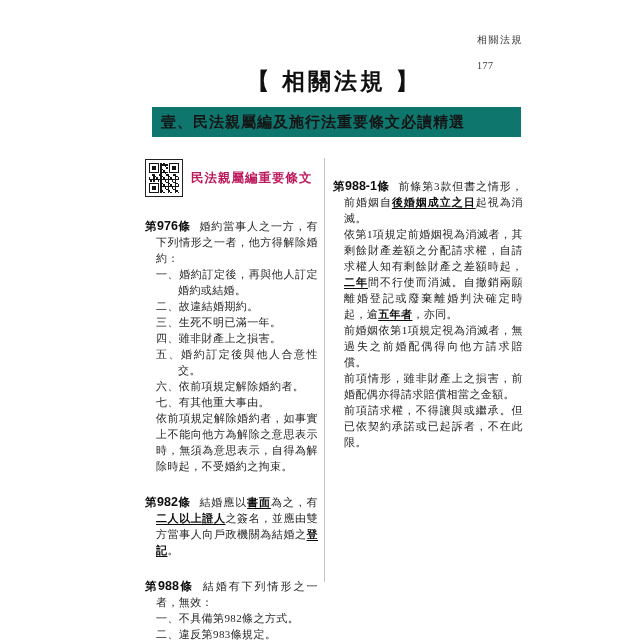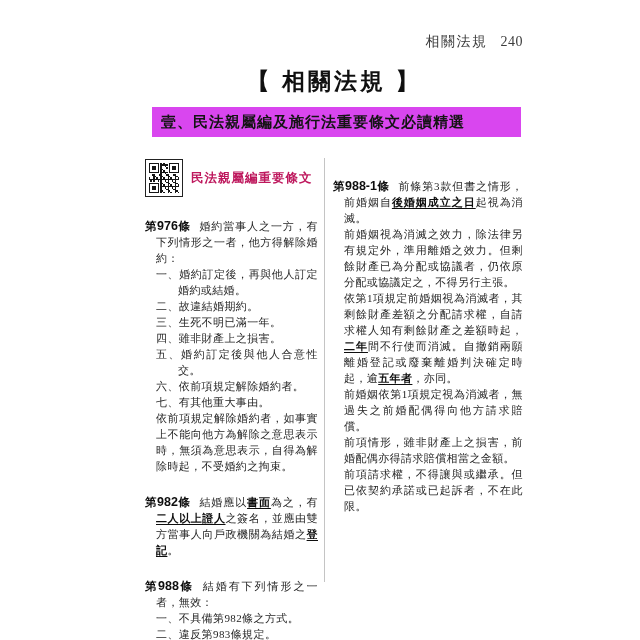--- a/index.html
+++ b/index.html
@@ -3,33 +3,33 @@
 <meta charset="utf-8">
 <style>
   html,body{margin:0;padding:0;background:#fff;}
   .sheet{
     position:relative;width:640px;height:640px;background:#ffffff;
     font-family:"Liberation Serif","DejaVu Serif",serif;color:#2b2b2b;overflow:hidden;
   }
   
   .running-head{
     position:absolute;top:33px;right:117px;display:flex;gap:13px;align-items:baseline;
-    font-size:14px;color:#3c3c3c;letter-spacing:1.5px;
+    font-size:10px;color:#3c3c3c;letter-spacing:1.5px;flex-direction:column;
   }
   .running-head .pageno{letter-spacing:0.5px;}
   
   .main-title{
     position:absolute;top:66px;left:145px;width:378px;text-align:center;
     font-family:"Liberation Sans","DejaVu Sans",sans-serif;
     font-size:23px;font-weight:bold;color:#101010;letter-spacing:3px;
   }
   
   .section-bar{
     position:absolute;top:107px;left:152px;width:369px;height:30px;
-    background:#d946ef;box-sizing:border-box;padding-left:9px;
+    background:#0f766e;box-sizing:border-box;padding-left:9px;
     font-family:"Liberation Sans","DejaVu Sans",sans-serif;
     font-size:15px;font-weight:bold;color:#141414;line-height:30px;letter-spacing:1px;
     white-space:nowrap;
   }
   
   .columns{
     position:absolute;top:158px;left:145px;width:378px;height:430px;
     display:flex;align-items:stretch;
     font-size:11px;line-height:16px;letter-spacing:0.4px;color:#262626;
   }
@@ -63,21 +63,21 @@
     font-weight:bold;font-size:12.5px;color:#be185d;letter-spacing:1px;white-space:nowrap;
   }
 </style>
 </head>
 <body>
 
 <div class="sheet">
 
   <div class="running-head">
     <span>相關法規</span>
-    <span class="pageno">240</span>
+    <span class="pageno">177</span>
   </div>
 
   <div class="main-title">【 相關法規 】</div>
 
   <div class="section-bar">壹、民法親屬編及施行法重要條文必讀精選</div>
 
   <div class="columns">
     <div class="col col-left">
       <div class="qr-row">
         <div class="qr-box">
@@ -235,21 +235,20 @@
           <p class="blk para"><span>依前項規定解除婚約者，如事實上不能向他方為解除之意思表示時，無須為意思表示，自得為解除時起，不受婚約之拘束。</span></p>
           <p class="blk article"><span class="art-label"><span>第</span><span class="digits">982</span><span>條</span></span><span>結婚應以</span><span class="em">書面</span><span>為之，有</span><span class="em">二人以上證人</span><span>之簽名，並應由雙方當事人向戶政機關為結婚之</span><span class="em">登記</span><span>。</span></p>
           <p class="blk article"><span class="art-label"><span>第</span><span class="digits">988</span><span>條</span></span><span>結婚有下列情形之一者，無效：</span></p>
           <p class="blk list"><span>一、不具備第982條之方式。</span></p>
           <p class="blk list"><span>二、違反第983條規定。</span></p>
         </div>
     </div>
     <div class="col-divider"></div>
     <div class="col col-right" id="right-blocks">
         <p class="blk article"><span class="art-label"><span>第</span><span class="digits">988-1</span><span>條</span></span><span>前條第3款但書之情形，前婚姻自</span><span class="em">後婚姻成立之日</span><span>起視為消滅。</span></p>
-        <p class="blk para"><span>前婚姻視為消滅之效力，除法律另有規定外，準用離婚之效力。但剩餘財產已為分配或協議者，仍依原分配或協議定之，不得另行主張。</span></p>
         <p class="blk para"><span>依第1項規定前婚姻視為消滅者，其剩餘財產差額之分配請求權，自請求權人知有剩餘財產之差額時起，</span><span class="em">二年</span><span>間不行使而消滅。自撤銷兩願離婚登記或廢棄離婚判決確定時起，逾</span><span class="em">五年者</span><span>，亦同。</span></p>
         <p class="blk para"><span>前婚姻依第1項規定視為消滅者，無過失之前婚配偶得向他方請求賠償。</span></p>
         <p class="blk para"><span>前項情形，雖非財產上之損害，前婚配偶亦得請求賠償相當之金額。</span></p>
         <p class="blk para"><span>前項請求權，不得讓與或繼承。但已依契約承諾或已起訴者，不在此限。</span></p>
       </div>
   </div>
 
 </div>
 
 </body></html>

